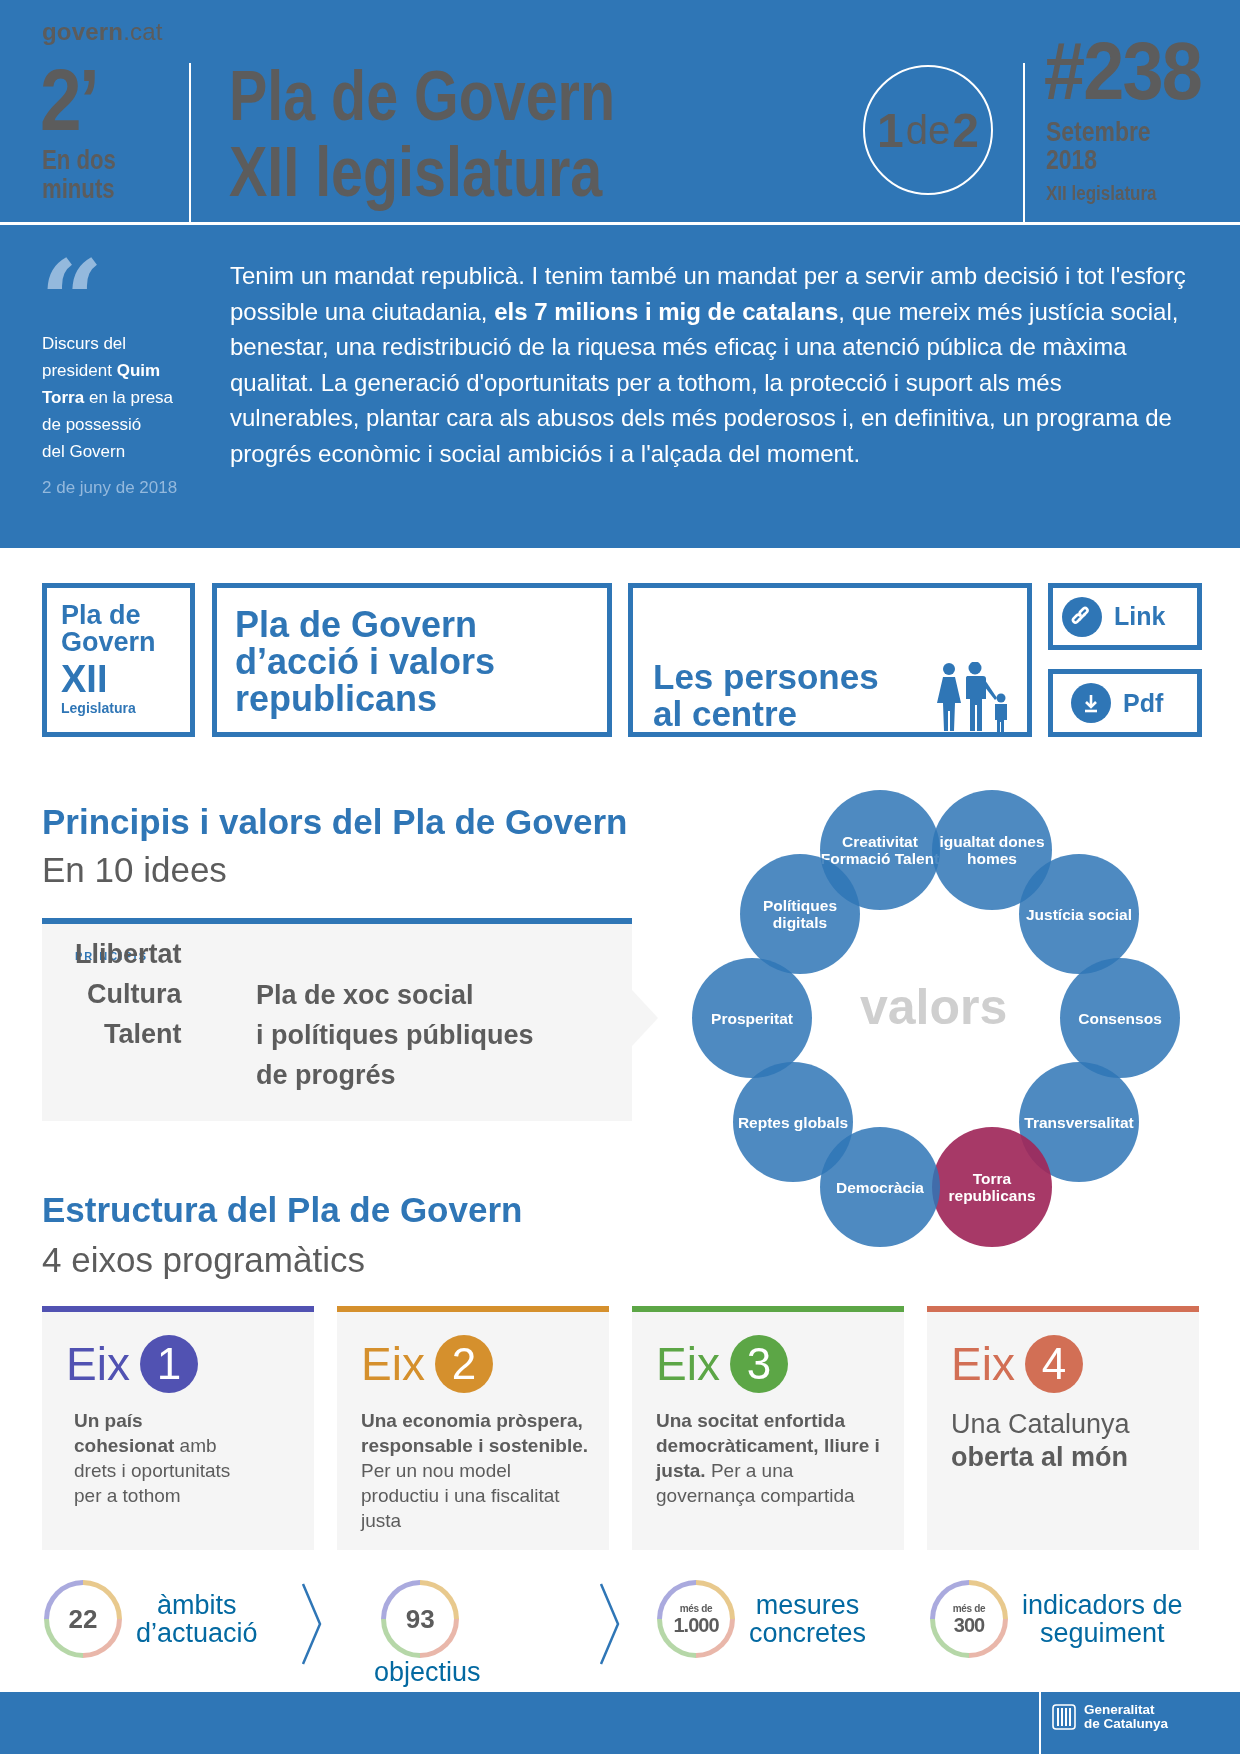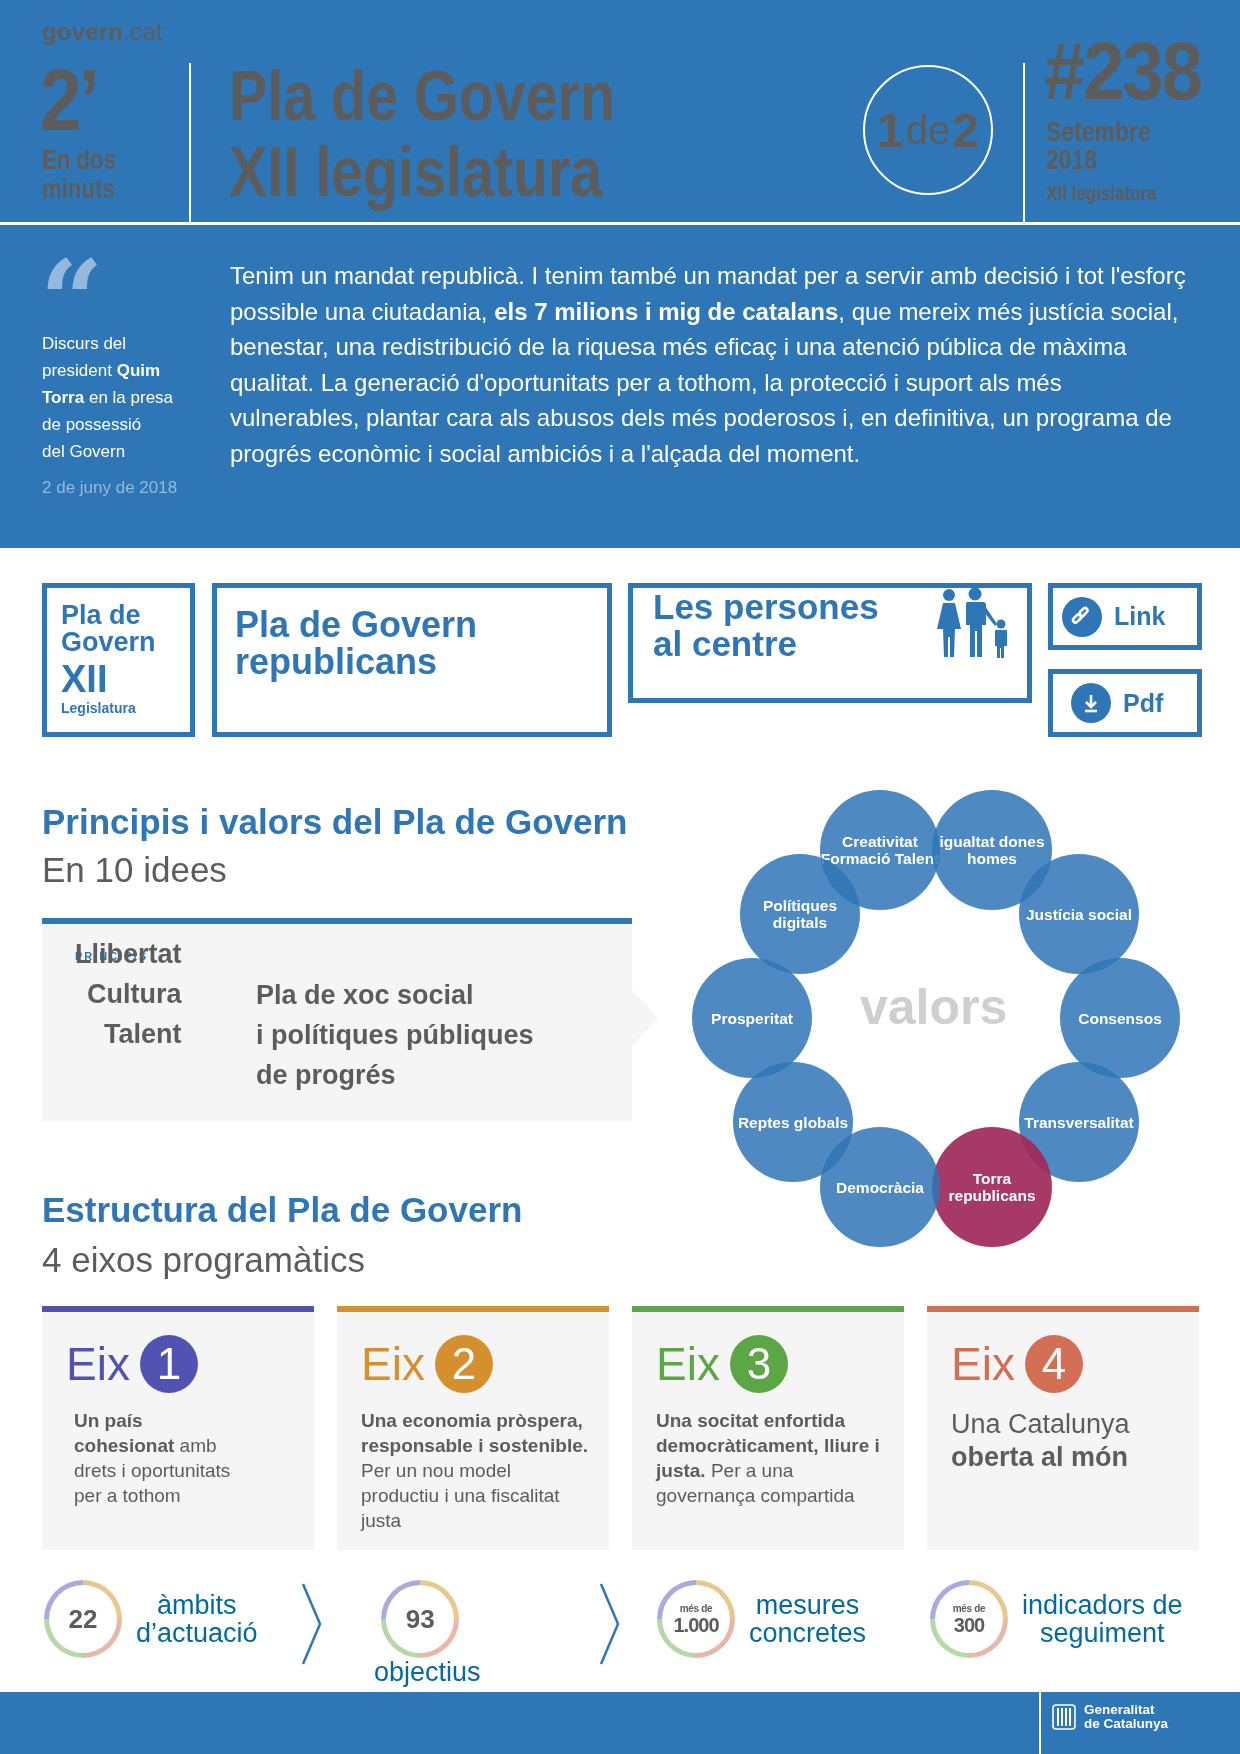--- a/index.html
+++ b/index.html
@@ -29,21 +29,21 @@
   .quote-text { position: absolute; left: 230px; top: 258px; width: 960px; font-size: 24px; line-height: 35.5px; color: #fff; }
   .quote-text b { font-weight: 700; }
 
   
   .box { position: absolute; border: 5px solid #2f76b6; color: #2f76b6; font-weight: 700; background: #fff; }
   .box1 { left: 42px; top: 583px; width: 153px; height: 154px; padding: 14px 0 0 14px; }
   .box1 .l1 { font-size: 27px; line-height: 27px; }
   .box1 .l2 { font-size: 38px; line-height: 42px; margin-top: 2px; }
   .box1 .l3 { font-size: 14px; }
   .box2 { left: 212px; top: 583px; width: 400px; height: 154px; padding: 18px 0 0 18px; font-size: 36px; line-height: 37px; }
-  .box3 { left: 628px; top: 583px; width: 404px; height: 120px; padding: 0 0 0 20px; display: flex; align-items: flex-start; }
+  .box3 { left: 628px; top: 583px; width: 404px; height: 154px; padding: 8px 0 0 20px; display: flex; align-items: flex-end; }
   .box3 .txt { font-size: 35px; line-height: 37px; width: 260px; }
   .box3 svg { margin-left: 20px; }
   .box-link { left: 1048px; top: 583px; width: 154px; height: 67px; display: flex; align-items: center; padding-left: 9px; font-size: 25px; }
   .box-pdf { left: 1048px; top: 669px; width: 154px; height: 68px; display: flex; align-items: center; padding-left: 18px; font-size: 25px; }
   .icon-circ { width: 40px; height: 40px; border-radius: 50%; background: #2f76b6; display: flex; align-items: center; justify-content: center; margin-right: 12px; }
 
   
   .h2 { position: absolute; font-size: 35px; font-weight: 700; color: #2f76b6; white-space: nowrap; }
   .h2sub { position: absolute; font-size: 35px; font-weight: 400; color: #5c5c5c; white-space: nowrap; }
   .princ-box { position: absolute; left: 42px; top: 918px; width: 590px; height: 203px; background: #f5f5f5; border-top: 6px solid #2f76b6; }
@@ -121,20 +121,21 @@
 <div class="quote-text"><span>Tenim un mandat republicà. I tenim també un mandat per a servir amb decisió i tot l'esforç possible una ciutadania, </span><b>els 7 milions i mig de catalans</b><span>, que mereix més justícia social, benestar, una redistribució de la riquesa més eficaç i una atenció pública de màxima qualitat. La generació d'oportunitats per a tothom, la protecció i suport als més vulnerables, plantar cara als abusos dels més poderosos i, en definitiva, un programa de progrés econòmic i social ambiciós i a l'alçada del moment.</span></div>
 
 <div class="box box1">
   <div class="l1">Pla de</div>
   <div class="l1">Govern</div>
   <div class="l2">XII</div>
   <div class="l3">Legislatura</div>
 </div>
 <div class="box box2">
   <div>Pla de Govern</div>
+  <div>d’acció i valors</div>
   <div>republicans</div>
 </div>
 <div class="box box3">
   <div class="txt">
     <div>Les persones</div>
     <div>al centre</div>
   </div>
   <svg width="82" height="70" viewBox="0 0 82 70">
     <g fill="#2f76b6">
       <circle cx="16" cy="7" r="6"></circle>

